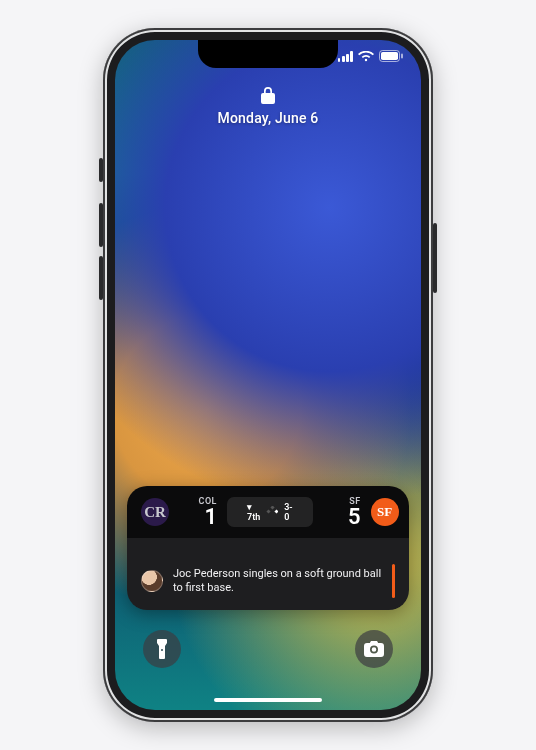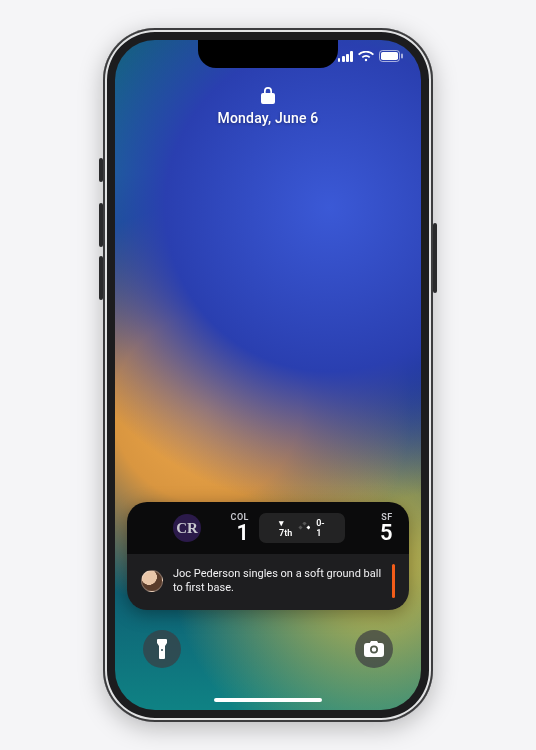--- a/index.html
+++ b/index.html
@@ -102,42 +102,41 @@
     gap: 10px;
   }
   .team-logo {
     width: 28px; height: 28px;
     border-radius: 50%;
     display:flex; align-items:center; justify-content:center;
     font-family: Georgia, "Times New Roman", serif;
     font-weight: 700;
     font-size: 15px;
     flex-shrink: 0;
-    margin-left: 32px;
   }
   .team-logo.left { background:#2b1a4a; color:#c9c9d0;}
   .team-logo.right { background:#f25c19; color:#fff; font-size:13px;}
   .team-block { display:flex; flex-direction:column; align-items:flex-end; min-width:38px;}
   .team-abbr { font-size: 9px; font-weight:600; color:#c9c9cf; letter-spacing:.5px;}
   .team-score { font-size: 22px; font-weight:600; line-height:1;}
   .inning-pill {
     flex: 1;
     display:flex; align-items:center; justify-content:center; gap:6px;
     background: rgba(255,255,255,.10);
     border-radius: 7px;
     padding: 5px 20px;
     font-size: 9px;
     font-weight: 600;
     color:#fff;
   }
   .diamond { width:12px; height:12px; display:inline-block;}
   .news-row {
     display: flex;
     align-items: center;
-    padding: 10px 14px 12px;
+    padding: 26px 14px 12px;
     background: #1e1e20;
     gap: 10px;
   }
   .avatar {
     width: 22px; height: 22px; border-radius: 50%;
     background: radial-gradient(circle at 35% 30%, #e9c6a8 0 40%, #5a3c2b 42% 100%);
     border: 1px solid rgba(255,255,255,.25);
     flex-shrink:0;
   }
   .news-text {
@@ -231,21 +230,21 @@
         </div>
         <div class="inning-pill">
           <span>▾ 7th</span>
           <span class="diamond">
             <svg width="12" height="12" viewBox="0 0 12 12">
               <rect x="5" y="0" width="3" height="3" transform="rotate(45 6.5 1.5)" fill="#555"></rect>
               <rect x="9" y="4" width="3" height="3" transform="rotate(45 10.5 5.5)" fill="#fff"></rect>
               <rect x="1" y="4" width="3" height="3" transform="rotate(45 2.5 5.5)" fill="#555"></rect>
             </svg>
           </span>
-          <span>0-1</span>
+          <span>3-0</span>
         </div>
         <div class="team-block">
           <span class="team-abbr">SF</span>
           <span class="team-score">5</span>
         </div>
         <div class="team-logo right">SF</div>
       </div>
       <div class="news-row">
         <div class="avatar"></div>
         <div class="news-text">Joc Pederson singles on a soft ground ball to first base.</div>

